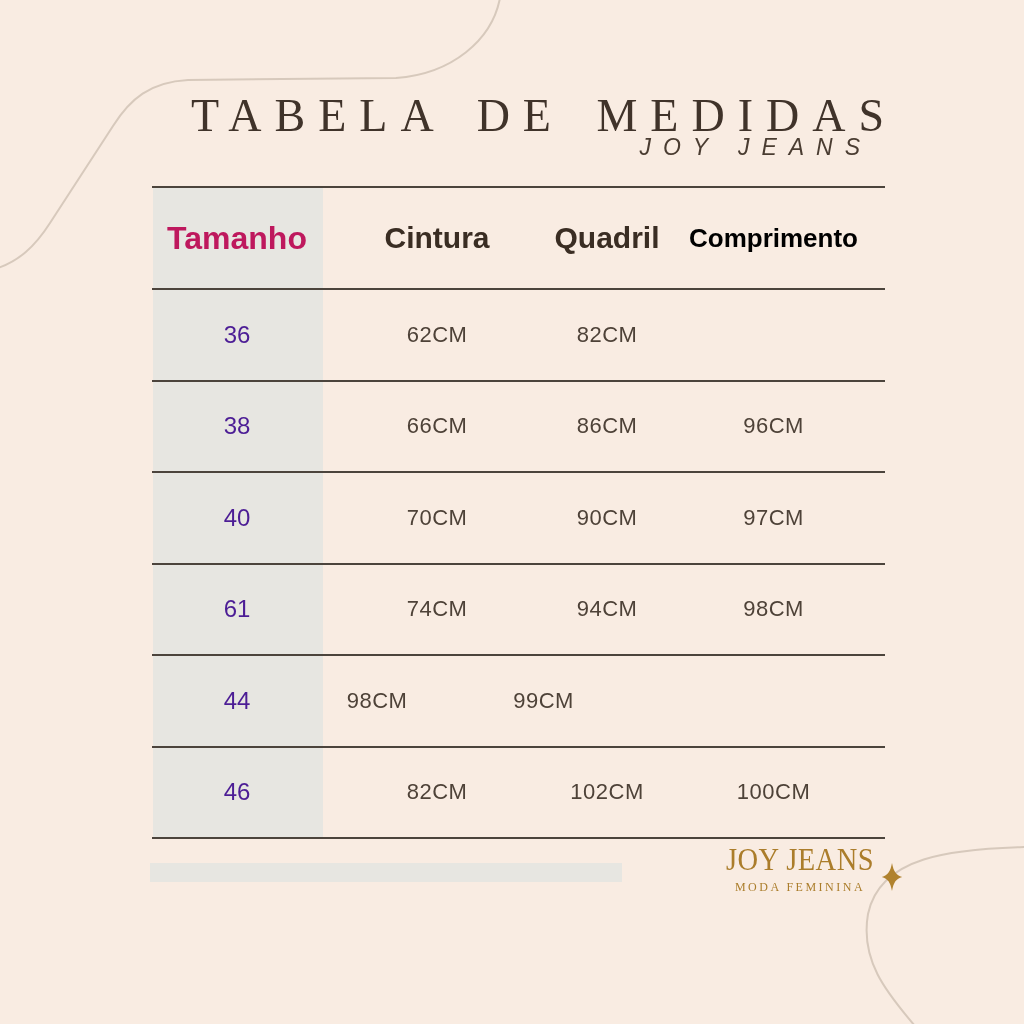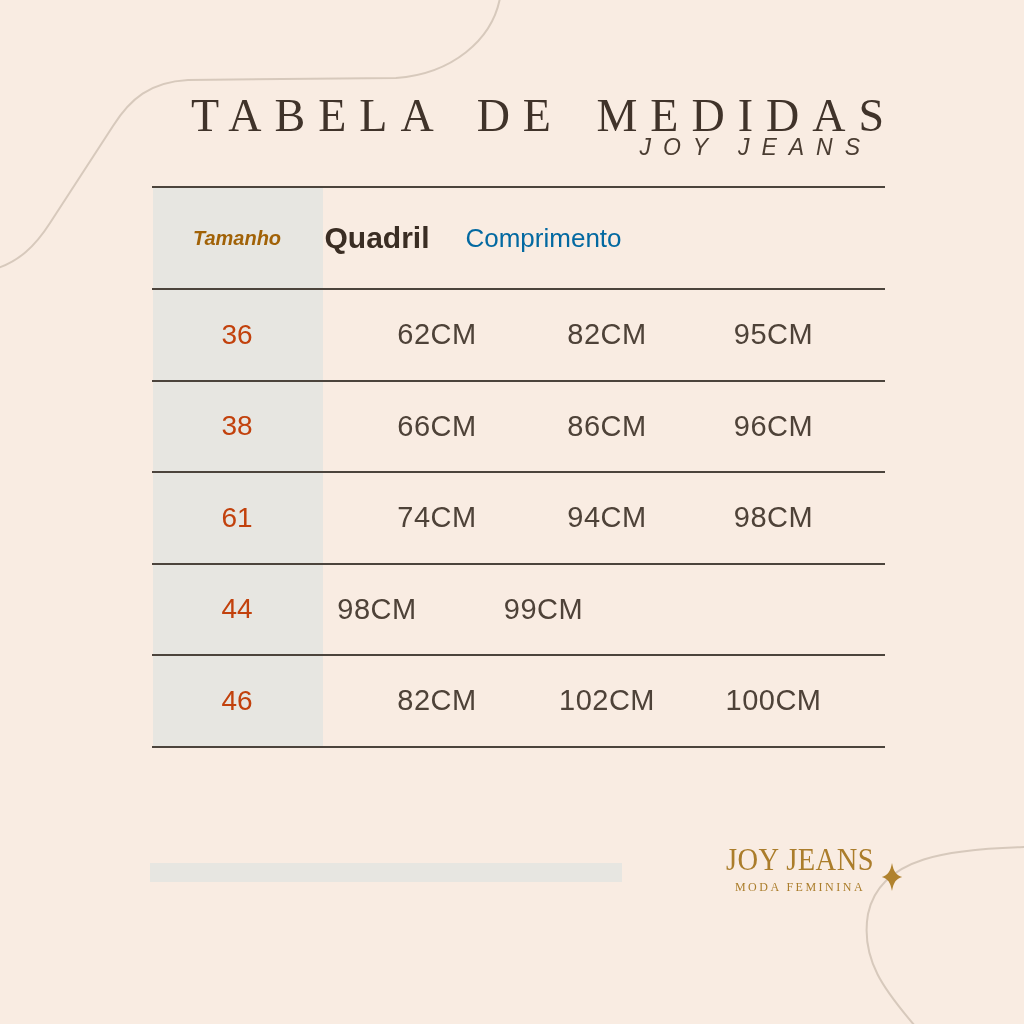--- a/index.html
+++ b/index.html
@@ -63,25 +63,25 @@
   .t-row.t-head { height: 102px; }
   .cell {
     display: flex; align-items: center; justify-content: center;
     white-space: nowrap;
     line-height: 1;
   }
   .c0 { width: 170px; }
   .c1 { width: 230px; }
   .c2 { width: 110px; }
   .c3 { width: 223px; }
-  .h0 { font-weight: bold; font-style: italic; font-size: 20px; color: #a16207; }
+  .h0 { font-weight: bold; font-size: 32px; color: #be185d; }
   .h1 { font-weight: bold; font-size: 30px; color: #3a2d23; }
-  .h3 { font-weight: normal; font-size: 26px; color: #0369a1; }
-  .size-cell { font-size: 28px; color: #c2410c; }
-  .m-cell { font-size: 29px; color: #4e4238; letter-spacing: 0.5px; }
+  .h3 { font-weight: bold; font-size: 26px; color: #000000; }
+  .size-cell { font-size: 24px; color: #4c1d95; }
+  .m-cell { font-size: 22px; color: #4e4238; letter-spacing: 0.5px; }
 
   .footer-bar {
     position: absolute; left: 150px; top: 863px;
     width: 472px; height: 19px;
     background: #e7e6e1;
   }
   .logo {
     position: absolute; left: 690px; top: 845px;
     width: 220px;
     text-align: center;
@@ -118,35 +118,41 @@
     <path d="M 1026 847 C 952 849 880 856 868 914 C 860 960 886 992 915 1026"></path>
   </svg>
 
   <h1 class="title">TABELA DE MEDIDAS</h1>
   <div class="subtitle">JOY JEANS</div>
 
   <div class="table">
     <div class="size-col-bg"></div>
     <div class="t-row t-head">
       <div class="cell c0 h0">Tamanho</div>
+      <div class="cell c1 h1">Cintura</div>
       <div class="cell c2 h1">Quadril</div>
       <div class="cell c3 h3">Comprimento</div>
     </div>
     <div id="table-body">
         <div class="t-row">
       <div class="cell c0 size-cell">36</div>
       <div class="cell c1 m-cell">62CM</div>
       <div class="cell c2 m-cell">82CM</div>
-      <div class="cell c3 m-cell">95CM</div>
     </div>
         <div class="t-row">
       <div class="cell c0 size-cell">38</div>
       <div class="cell c1 m-cell">66CM</div>
       <div class="cell c2 m-cell">86CM</div>
       <div class="cell c3 m-cell">96CM</div>
+    </div>
+        <div class="t-row">
+      <div class="cell c0 size-cell">40</div>
+      <div class="cell c1 m-cell">70CM</div>
+      <div class="cell c2 m-cell">90CM</div>
+      <div class="cell c3 m-cell">97CM</div>
     </div>
         <div class="t-row">
       <div class="cell c0 size-cell">61</div>
       <div class="cell c1 m-cell">74CM</div>
       <div class="cell c2 m-cell">94CM</div>
       <div class="cell c3 m-cell">98CM</div>
     </div>
         <div class="t-row">
       <div class="cell c0 size-cell">44</div>
       <div class="cell c2 m-cell">98CM</div>

